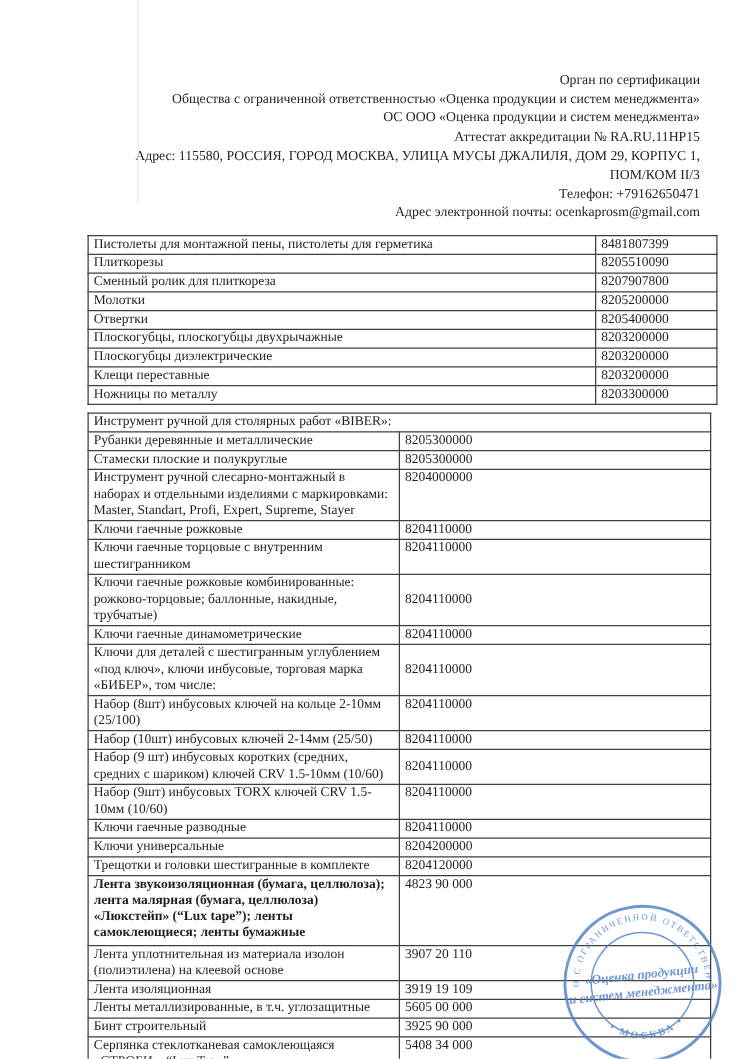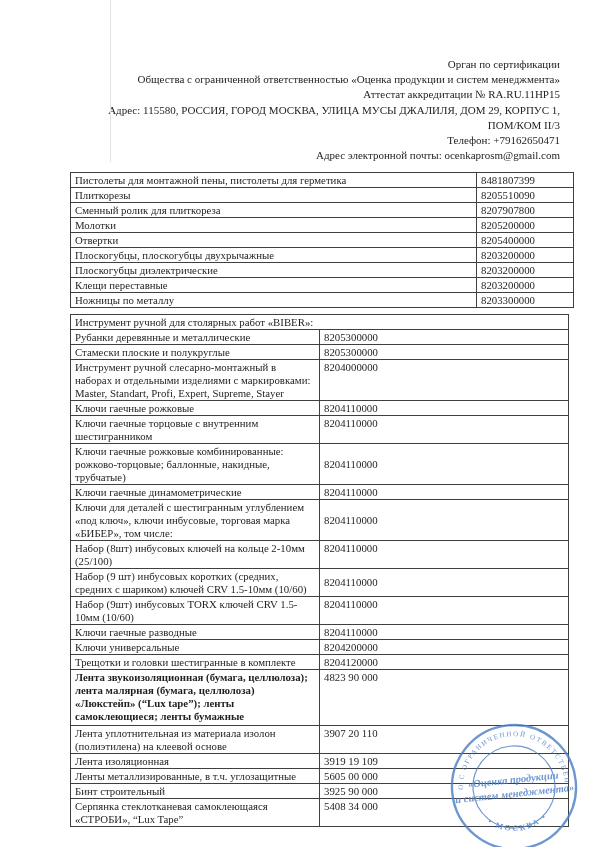--- a/index.html
+++ b/index.html
@@ -68,20 +68,21 @@
 <body>
 
 <div class="page">
 
   <div class="scan-line"></div>
 
   <div class="letterhead">
 
   <div>Орган по сертификации</div>
       <div>Общества с ограниченной ответственностью «Оценка продукции и систем менеджмента»</div>
+      <div>ОС ООО «Оценка продукции и систем менеджмента»</div>
       <div>Аттестат аккредитации № RA.RU.11НР15</div>
       <div>Адрес: 115580, РОССИЯ, ГОРОД МОСКВА, УЛИЦА МУСЫ ДЖАЛИЛЯ, ДОМ 29, КОРПУС 1,</div>
       <div>ПОМ/КОМ II/3</div>
       <div>Телефон: +79162650471</div>
       <div>Адрес электронной почты: ocenkaprosm@gmail.com</div>
     </div>
 
   <div class="tables-wrap">
     <table class="doc-table">
         <tbody>
@@ -155,20 +156,24 @@
           <tr>
             <td class="desc">Ключи гаечные динамометрические</td>
             <td class="code">8204110000</td>
           </tr>
           <tr>
             <td class="desc">Ключи для деталей с шестигранным углублением «под ключ», ключи инбусовые, торговая марка «БИБЕР», том числе:</td>
             <td class="code vc">8204110000</td>
           </tr>
           <tr>
             <td class="desc">Набор (8шт) инбусовых ключей на кольце 2-10мм (25/100)</td>
+            <td class="code">8204110000</td>
+          </tr>
+          <tr>
+            <td class="desc">Набор (10шт) инбусовых ключей 2-14мм (25/50)</td>
             <td class="code">8204110000</td>
           </tr>
           <tr>
             <td class="desc">Набор (9 шт) инбусовых коротких (средних, средних с шариком) ключей CRV 1.5-10мм (10/60)</td>
             <td class="code vc">8204110000</td>
           </tr>
           <tr>
             <td class="desc">Набор (9шт) инбусовых TORX ключей CRV 1.5-10мм (10/60)</td>
             <td class="code">8204110000</td>
           </tr>

